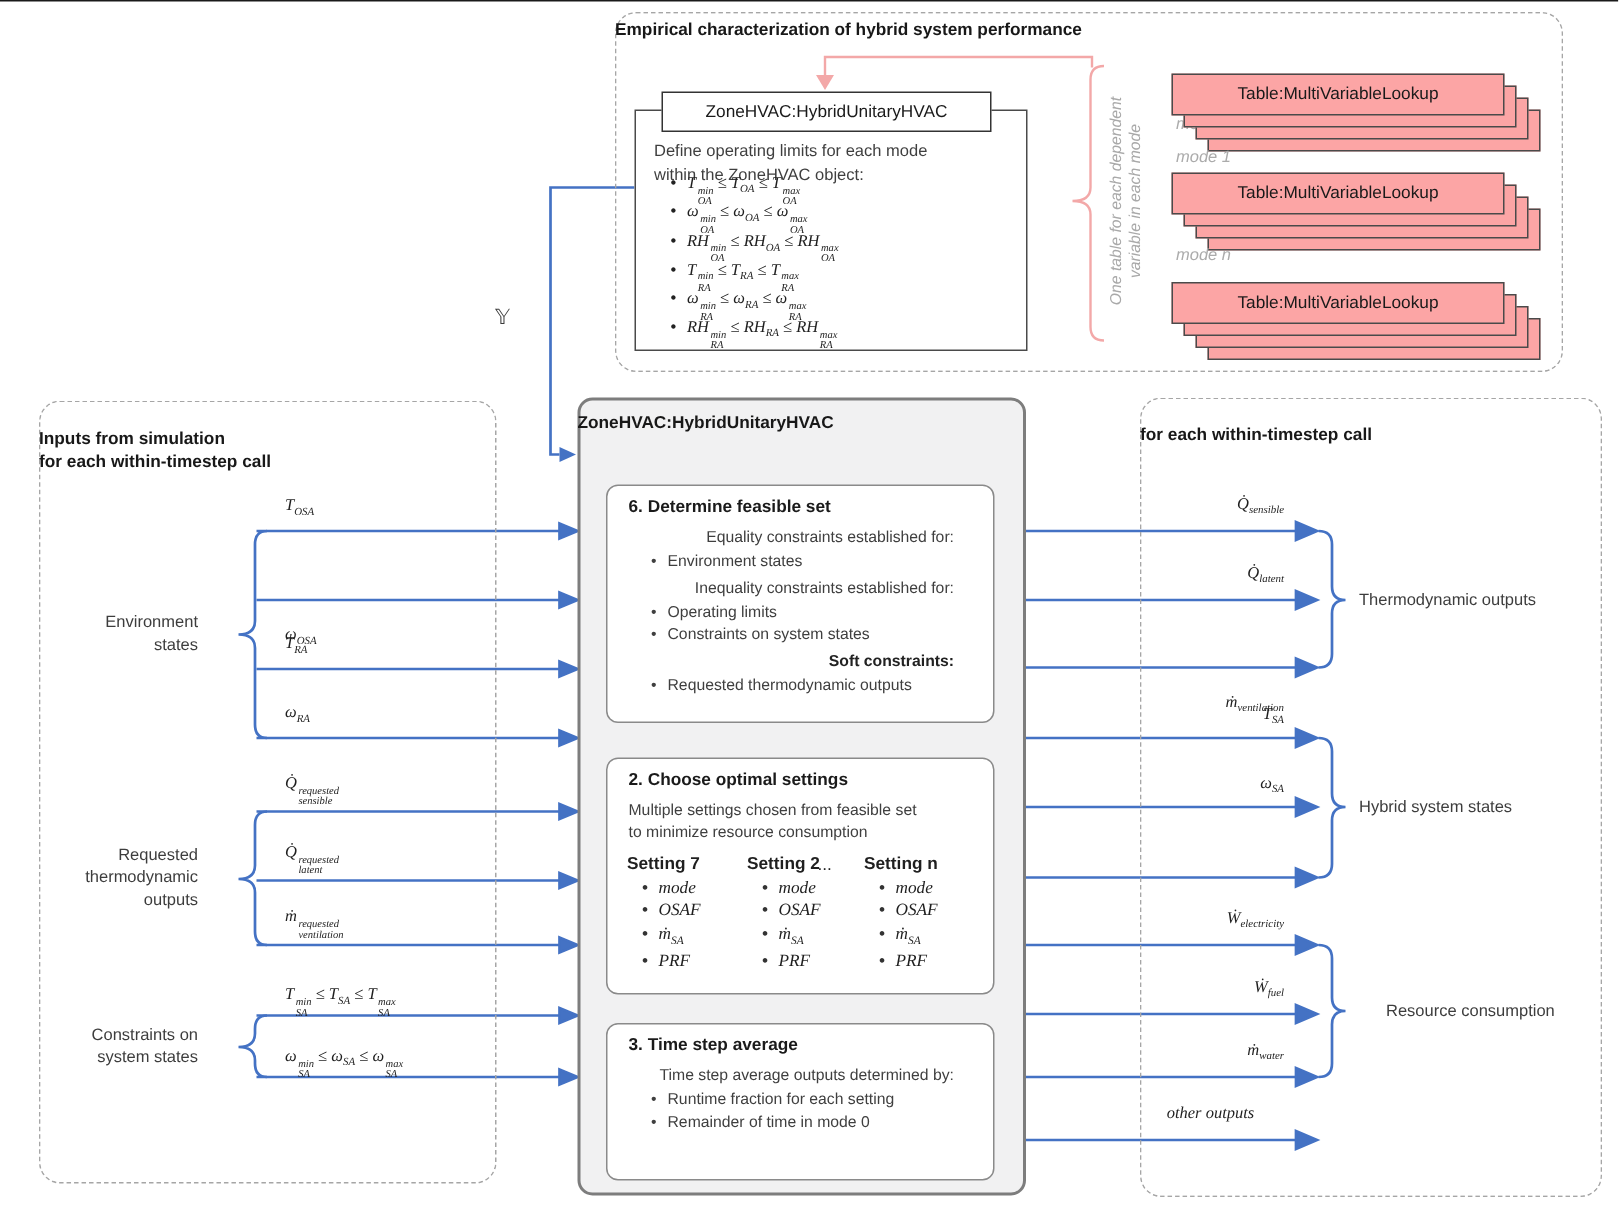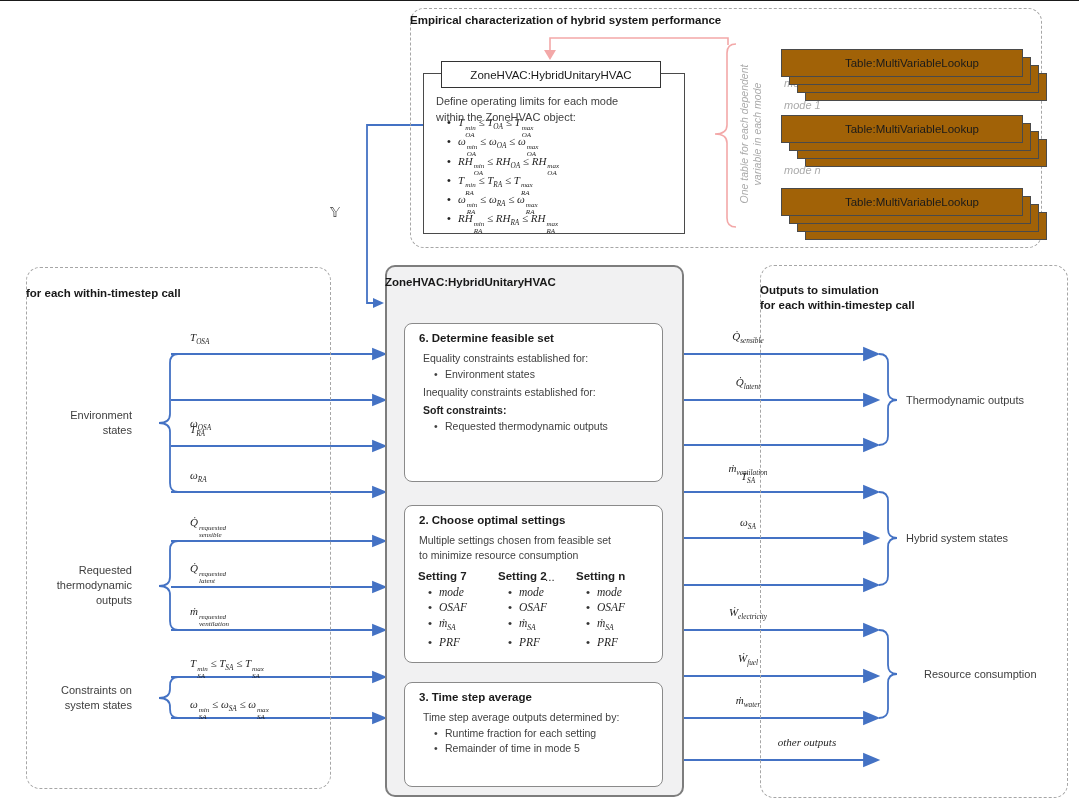--- a/index.html
+++ b/index.html
@@ -9,45 +9,45 @@
   .dashed{position:absolute;border:1.6px dashed #A6A6A6;border-radius:14px;background:transparent;}
   .panel-title{position:absolute;text-align:left;font-weight:700;font-size:11.5px;color:#181818;line-height:15px;}
   .solidbox{position:absolute;background:#fff;border:1.3px solid #4A4A4A;}
   .titlebox{position:absolute;background:#fff;border:1.3px solid #333;display:flex;align-items:center;justify-content:center;
             font-size:11.5px;color:#1a1a1a;}
   .math{font-family:"Liberation Serif","DejaVu Serif",serif;font-style:italic;color:#1f1f1f;white-space:nowrap;}
   .math sub{font-size:0.66em;}
   .mstack{display:inline-flex;flex-direction:column;align-items:flex-start;font-size:0.64em;line-height:1.02;
           vertical-align:-0.5em;margin-left:1px;}
   .sig-l{position:absolute;left:190px;font-size:11px;}
-  .sig-r{position:absolute;left:640px;width:216px;text-align:center;font-size:11px;}
+  .sig-r{position:absolute;left:640px;width:216px;text-align:right;font-size:11px;}
   .grp-lbl-l{position:absolute;left:20px;width:112px;text-align:right;font-size:11px;color:#3d3d3d;line-height:15px;}
   .grp-lbl-r{position:absolute;left:906px;font-size:11px;color:#3d3d3d;white-space:nowrap;}
   .centerbox{position:absolute;left:385px;top:265px;width:295px;height:528px;background:#F1F1F2;
              border:2px solid #7D7D7D;border-radius:10px;}
   .step{position:absolute;background:#fff;border:1.4px solid #8A8A8A;border-radius:8px;
         padding:7px 12px 0 14px;font-size:10.5px;color:#3f3f3f;line-height:15px;}
   .step h4{margin:0 0 5px;font-size:11.5px;font-weight:700;color:#1a1a1a;}
-  .step .lbl{margin:3px 4px 1px;}
+  .step .lbl{margin:3px 14px 1px;text-align:right;}
   .step .lbl.emph{color:#222;font-weight:700;}
   .step ul{margin:0 0 2px;padding:0 0 0 26px;list-style:none;}
   .step li{position:relative;line-height:15px;}
   .step li::before{content:"\2022";position:absolute;left:-11px;}
   .scol{position:absolute;}
   .scol .shead{font-size:11.5px;color:#1f1f1f;font-weight:600;}
   .scol ul{margin:3px 0 0;padding:0 0 0 21px;list-style:none;}
   .scol li{position:relative;font-size:11.5px;line-height:15.3px;}
   .scol li::before{content:"\2022";position:absolute;left:-11px;color:#333;font-style:normal;font-family:"Liberation Sans",sans-serif;}
   .ellipsis{position:absolute;font-size:11.5px;color:#1f1f1f;}
   .limits-intro{position:absolute;left:436px;top:93px;width:240px;font-size:11px;color:#3f3f3f;line-height:16px;}
   .limits-list{position:absolute;left:447px;top:116px;margin:0;padding:0 0 0 11px;list-style:none;}
   .limits-list li{position:relative;height:19.3px;font-size:11px;}
   .limits-list li::before{content:"\2022";position:absolute;left:-11px;color:#222;font-style:normal;font-family:"Liberation Sans",sans-serif;}
   .mode-lbl{position:absolute;left:784px;font-size:11px;font-style:italic;color:#ABABAB;white-space:nowrap;}
-  .tbl-layer{position:absolute;width:220px;height:26px;background:#a16207;border:1.2px solid #4A4A4A;padding-left:20px;}
+  .tbl-layer{position:absolute;width:220px;height:26px;background:#fca5a5;border:1.2px solid #4A4A4A;}
   .tbl-front{display:flex;align-items:center;justify-content:center;font-size:11.5px;color:#1a1a1a;}
   .vnote{position:absolute;left:656px;top:121px;width:190px;height:26px;transform:rotate(-90deg);transform-origin:95px 13px;
          text-align:center;font-size:10.5px;font-style:italic;color:#A9A9A9;line-height:13px;}
   .ysym{position:absolute;left:330px;top:204px;font-size:14px;color:#3a3a3a;font-family:"DejaVu Sans",sans-serif;}
   .topline{position:absolute;left:0;top:0;width:1079px;height:1px;background:#1a1a1a;}
 </style>
 </head>
 <body>
 
 <div class="canvas">
@@ -204,20 +204,21 @@
   <div class="mode-lbl" style="top:164px;">mode n</div>
   <div class="tbl-layer" style="left:805px;top:212px;"></div>
   <div class="tbl-layer" style="left:797px;top:204px;"></div>
   <div class="tbl-layer" style="left:789px;top:196px;"></div>
   <div class="tbl-layer tbl-front" style="left:781px;top:188px;">Table:MultiVariableLookup</div>
 
   <div class="ysym">𝕐</div>
 
   <div class="dashed" style="left:26px;top:267px;width:303px;height:520px;"></div>
   <div class="panel-title" style="left:26px;top:286px;width:303px;">
+    <div>Inputs from simulation</div>
     <div>for each within-timestep call</div>
   </div>
 
   <div class="grp-lbl-l" style="top:408px;">
     <div>Environment</div>
     <div>states</div>
   </div>
   <div class="grp-lbl-l" style="top:563px;">
     <div>Requested</div>
     <div>thermodynamic</div>
@@ -264,20 +265,24 @@
     <div>ZoneHVAC:HybridUnitaryHVAC</div>
   </div>
 
   <div class="step" style="left:404px;top:323px;width:231px;height:150px;">
     <h4>6. Determine feasible set</h4>
     <div class="lbl">Equality constraints established for:</div>
     <ul>
       <li>Environment states</li>
     </ul>
     <div class="lbl">Inequality constraints established for:</div>
+    <ul>
+      <li>Operating limits</li>
+      <li>Constraints on system states</li>
+    </ul>
     <div class="lbl emph">Soft constraints:</div>
     <ul>
       <li>Requested thermodynamic outputs</li>
     </ul>
   </div>
 
   <div class="step" style="left:404px;top:505px;width:231px;height:149px;">
     <h4>2. Choose optimal settings</h4>
     <div>Multiple settings chosen from feasible set</div>
     <div>to minimize resource consumption</div>
@@ -309,27 +314,26 @@
       <li class="math"><span>ṁ</span><sub>SA</sub></li>
       <li class="math"><span>PRF</span></li>
     </ul>
   </div>
 
   <div class="step" style="left:404px;top:682px;width:231px;height:96px;">
     <h4>3. Time step average</h4>
     <div class="lbl">Time step average outputs determined by:</div>
     <ul>
       <li>Runtime fraction for each setting</li>
-      <li>Remainder of time in mode 5</li>
+      <li>Remainder of time in mode 0</li>
     </ul>
   </div>
 
   <div class="dashed" style="left:760px;top:265px;width:306px;height:531px;"></div>
   <div class="panel-title" style="left:760px;top:283px;width:306px;">
-    <div>Outputs to simulation</div>
     <div>for each within-timestep call</div>
   </div>
 
   <div class="sig-r math" style="top:330px;"><span>Q̇</span><sub>sensible</sub></div>
   <div class="sig-r math" style="top:376px;"><span>Q̇</span><sub>latent</sub></div>
   <div class="sig-r math" style="top:421px;margin-top:41px;"><span>ṁ</span><sub>ventilation</sub></div>
   <div class="sig-r math" style="top:470px;"><span>T</span><sub>SA</sub></div>
   <div class="sig-r math" style="top:516px;"><span>ω</span><sub>SA</sub></div>
   <div class="sig-r math" style="top:606px;"><span>Ẇ</span><sub>electricity</sub></div>
   <div class="sig-r math" style="top:652px;"><span>Ẇ</span><sub>fuel</sub></div>

